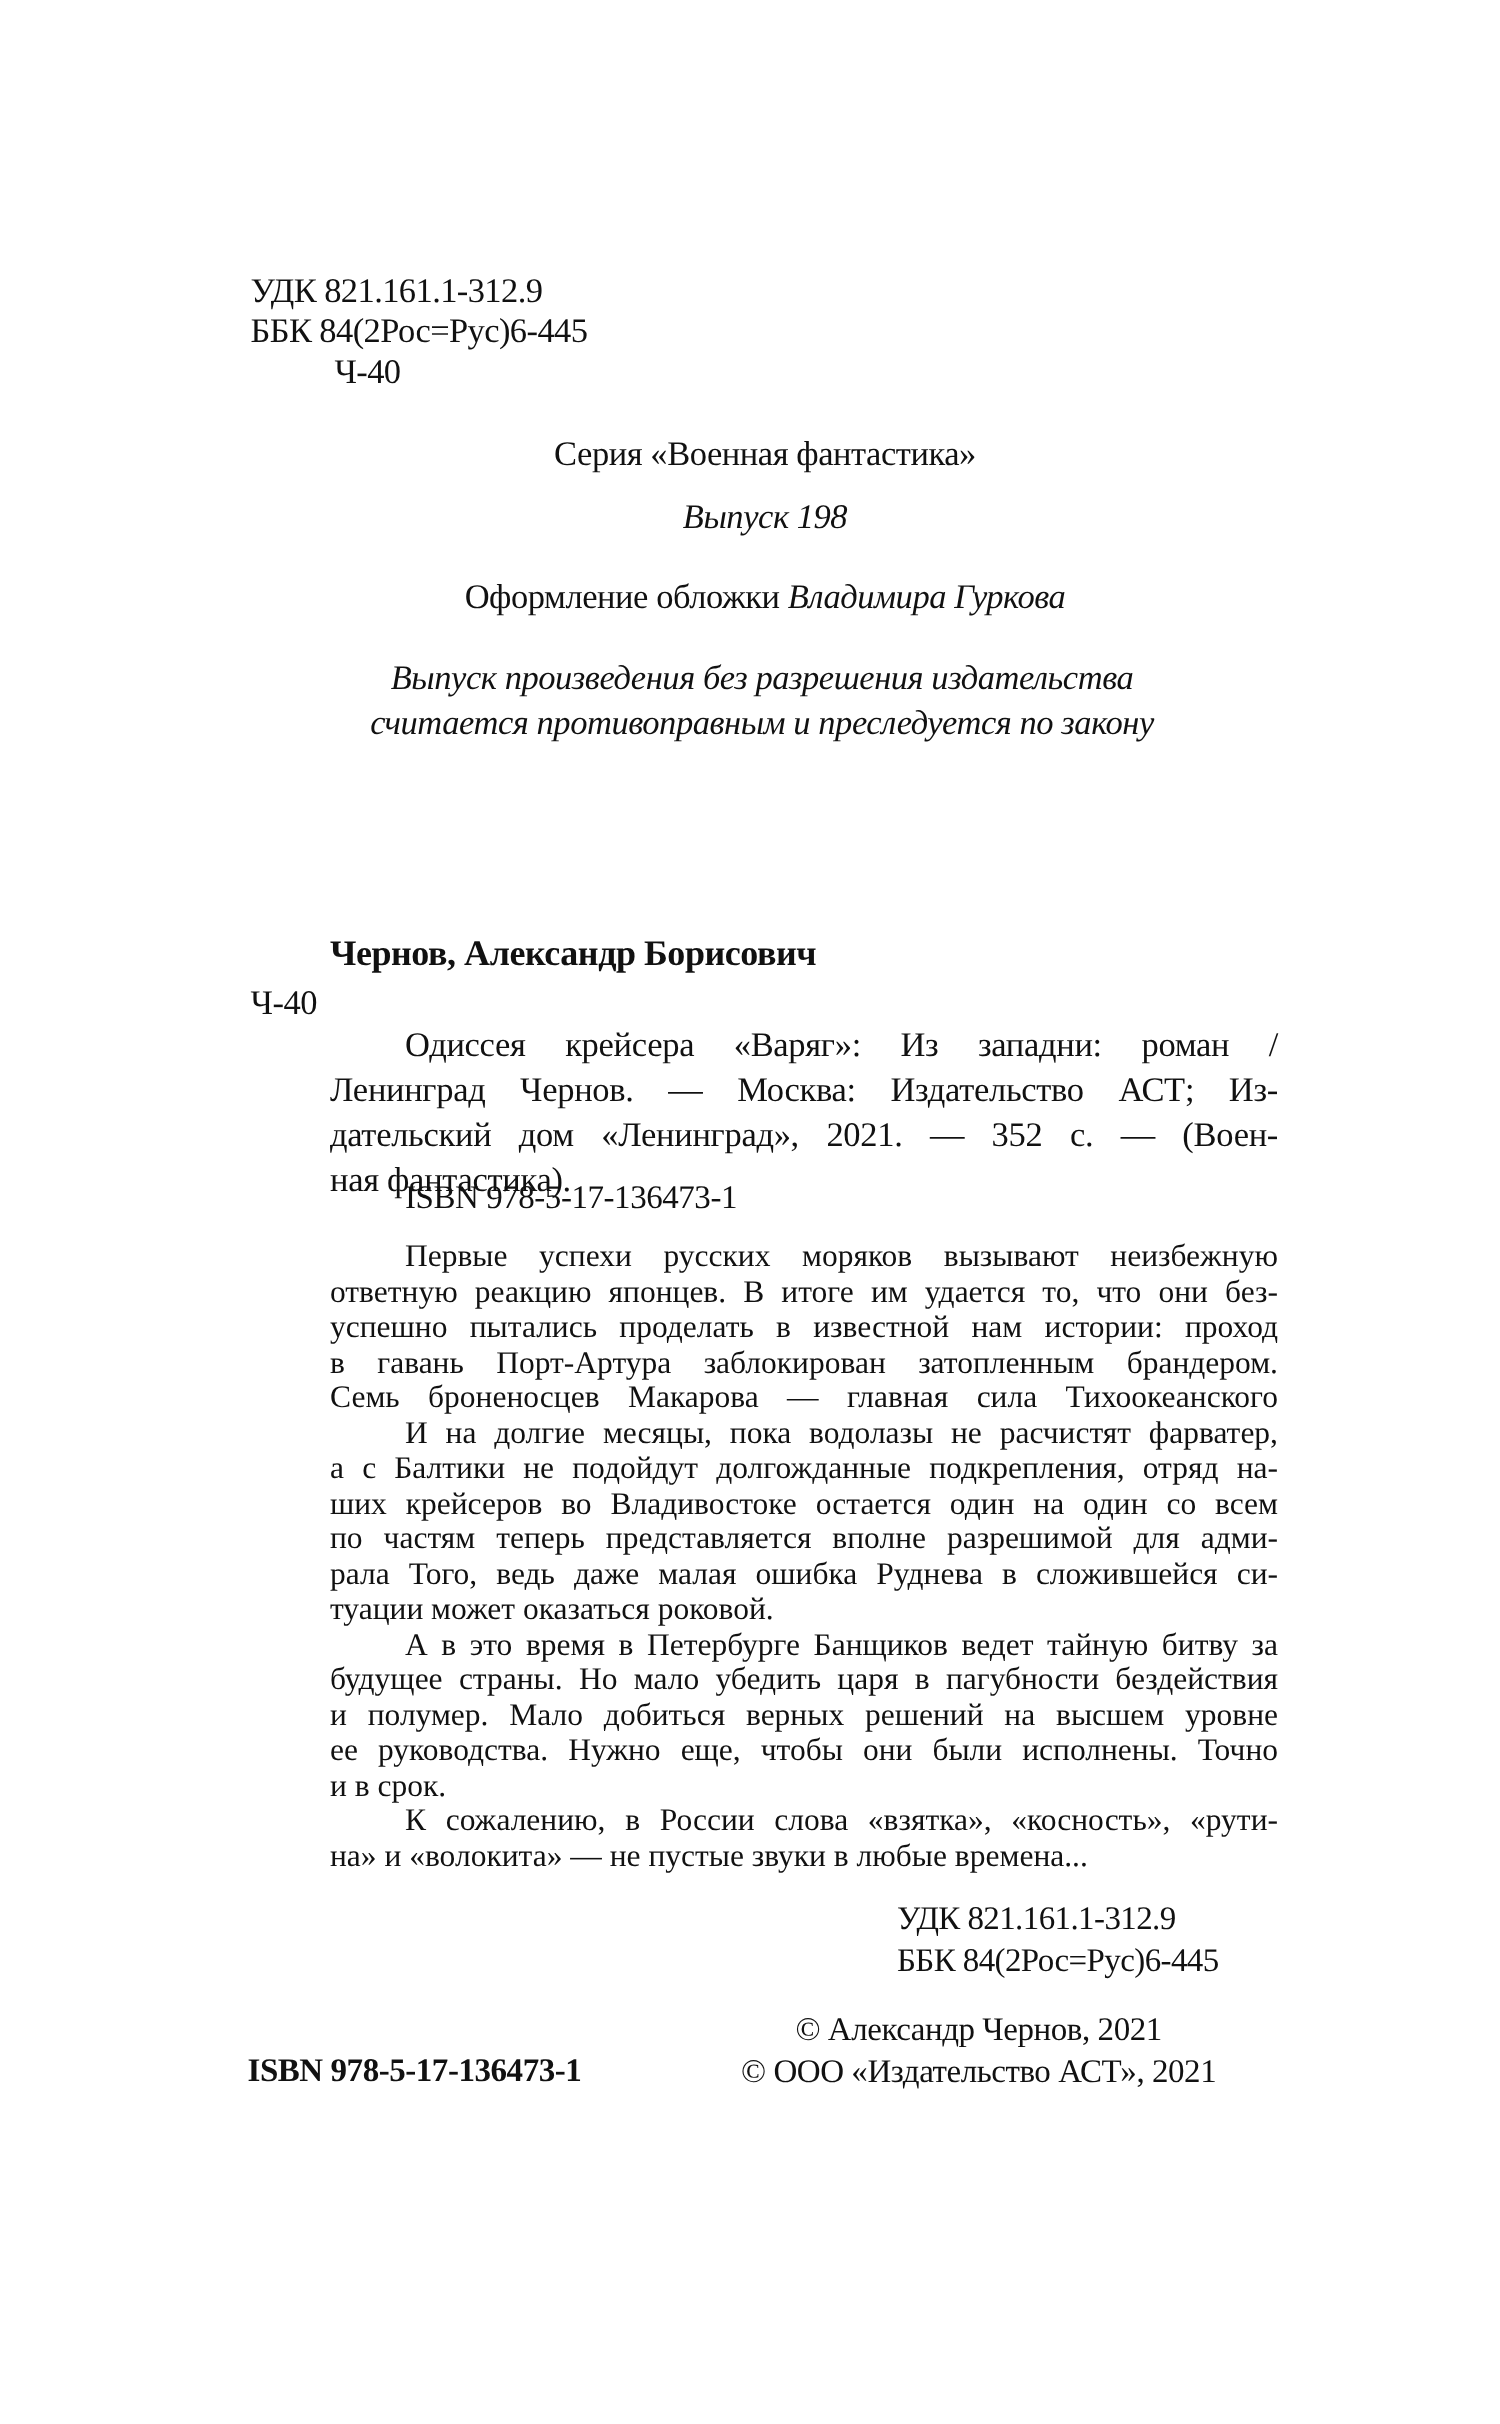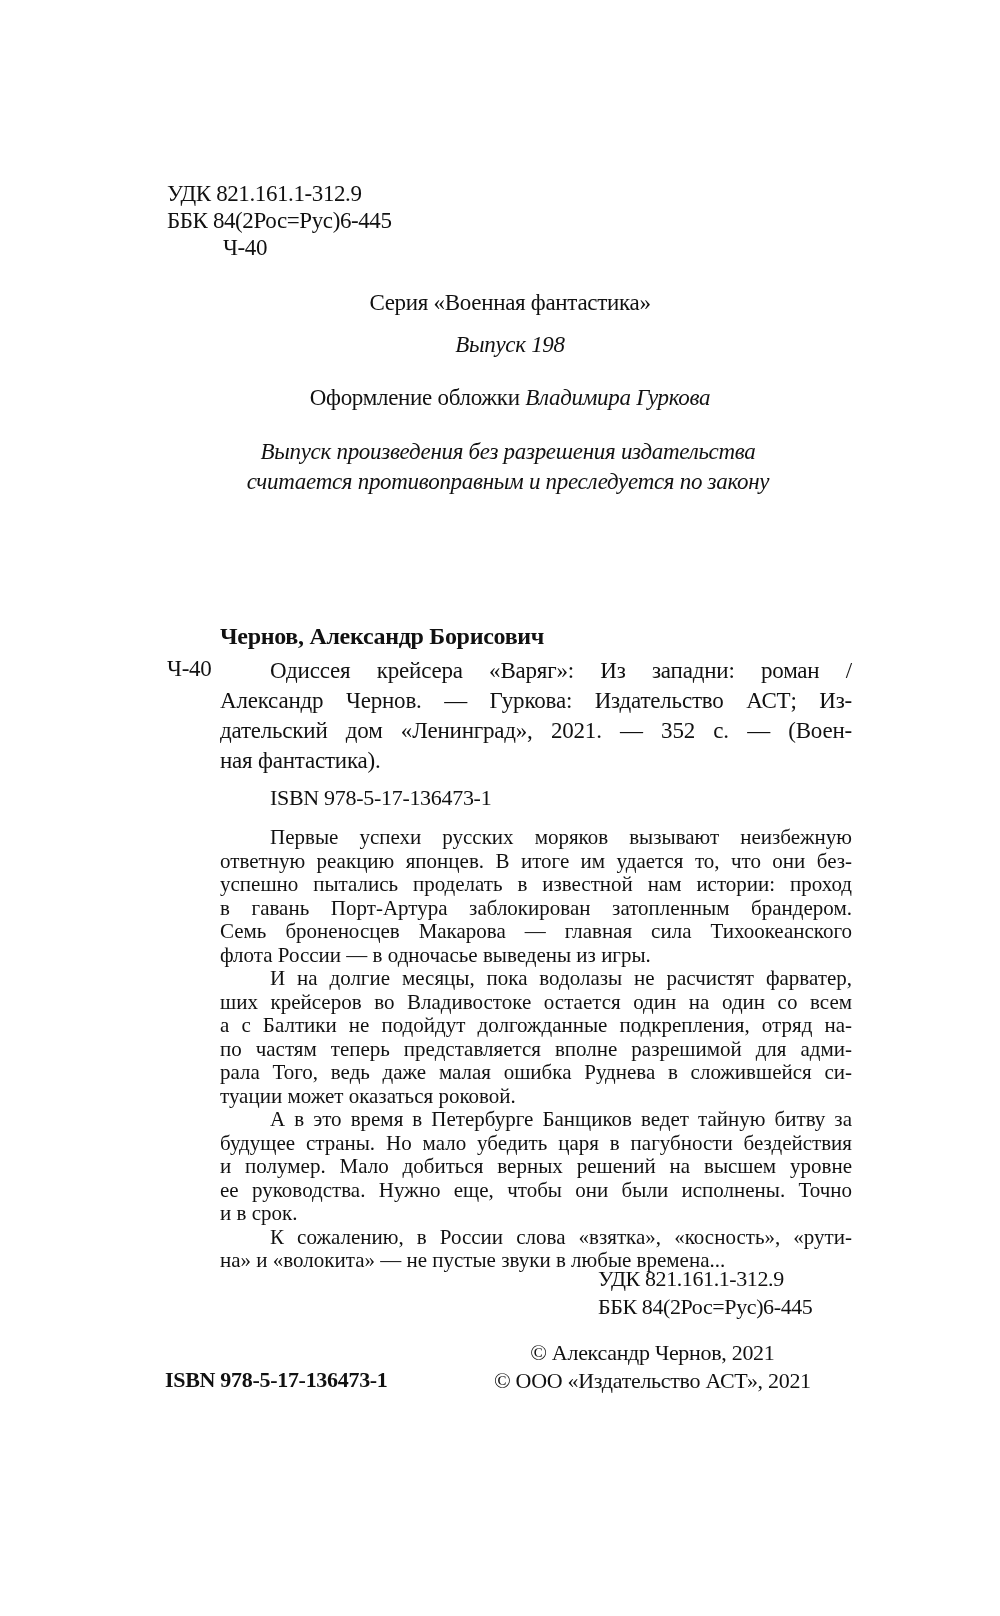--- a/index.html
+++ b/index.html
@@ -63,21 +63,21 @@
     }
     .card-desc {
       left: 220px;
       top: 656px;
       width: 632px;
       font-size: 23px;
       line-height: 30px;
       letter-spacing: -0.2px;
     }
     .card-desc .l { display: block; text-align: justify; text-align-last: justify; white-space: nowrap; }
-    .card-desc .l.first { text-indent: 50px; }
+    .card-desc .l.first { text-indent: 50px; margin-top: 26px; }
     .card-desc .l.last { text-align-last: left; }
 
     .isbn-small {
       left: 270px;
       top: 785px;
       font-size: 22px;
       letter-spacing: -0.3px;
     }
 
     
@@ -138,36 +138,35 @@
 </div>
 <div class="abs centered notice">
   <div class="line">Выпуск произведения без разрешения издательства</div>
   <div class="line">считается противоправным и преследуется по закону</div>
 </div>
 
 <div class="abs author line">Чернов, Александр Борисович</div>
 <div class="abs card-code line">Ч-40</div>
 <div class="abs card-desc">
   <span class="l first">Одиссея крейсера «Варяг»: Из западни: роман /</span>
-  <span class="l">Александр Чернов. — Гуркова: Издательство АСТ; Из-</span>
+  <span class="l">Ленинград Чернов. — Москва: Издательство АСТ; Из-</span>
   <span class="l">дательский дом «Ленинград», 2021. — 352 с. — (Воен-</span>
   <span class="l last">ная фантастика).</span>
 </div>
 <div class="abs isbn-small line">ISBN 978-5-17-136473-1</div>
 
 <div class="abs annot" id="annotation">
     <span class="l indent">Первые успехи русских моряков вызывают неизбежную</span>
     <span class="l">ответную реакцию японцев. В итоге им удается то, что они без-</span>
     <span class="l">успешно пытались проделать в известной нам истории: проход</span>
     <span class="l">в гавань Порт-Артура заблокирован затопленным брандером.</span>
     <span class="l">Семь броненосцев Макарова — главная сила Тихоокеанского</span>
-    <span class="l end">флота России — в одночасье выведены из игры.</span>
     <span class="l indent">И на долгие месяцы, пока водолазы не расчистят фарватер,</span>
+    <span class="l">а с Балтики не подойдут долгожданные подкрепления, отряд на-</span>
     <span class="l">ших крейсеров во Владивостоке остается один на один со всем</span>
-    <span class="l">а с Балтики не подойдут долгожданные подкрепления, отряд на-</span>
     <span class="l">по частям теперь представляется вполне разрешимой для адми-</span>
     <span class="l">рала Того, ведь даже малая ошибка Руднева в сложившейся си-</span>
     <span class="l end">туации может оказаться роковой.</span>
     <span class="l indent">А в это время в Петербурге Банщиков ведет тайную битву за</span>
     <span class="l">будущее страны. Но мало убедить царя в пагубности бездействия</span>
     <span class="l">и полумер. Мало добиться верных решений на высшем уровне</span>
     <span class="l">ее руководства. Нужно еще, чтобы они были исполнены. Точно</span>
     <span class="l end">и в срок.</span>
     <span class="l indent">К сожалению, в России слова «взятка», «косность», «рути-</span>
     <span class="l end">на» и «волокита» — не пустые звуки в любые времена...</span>

